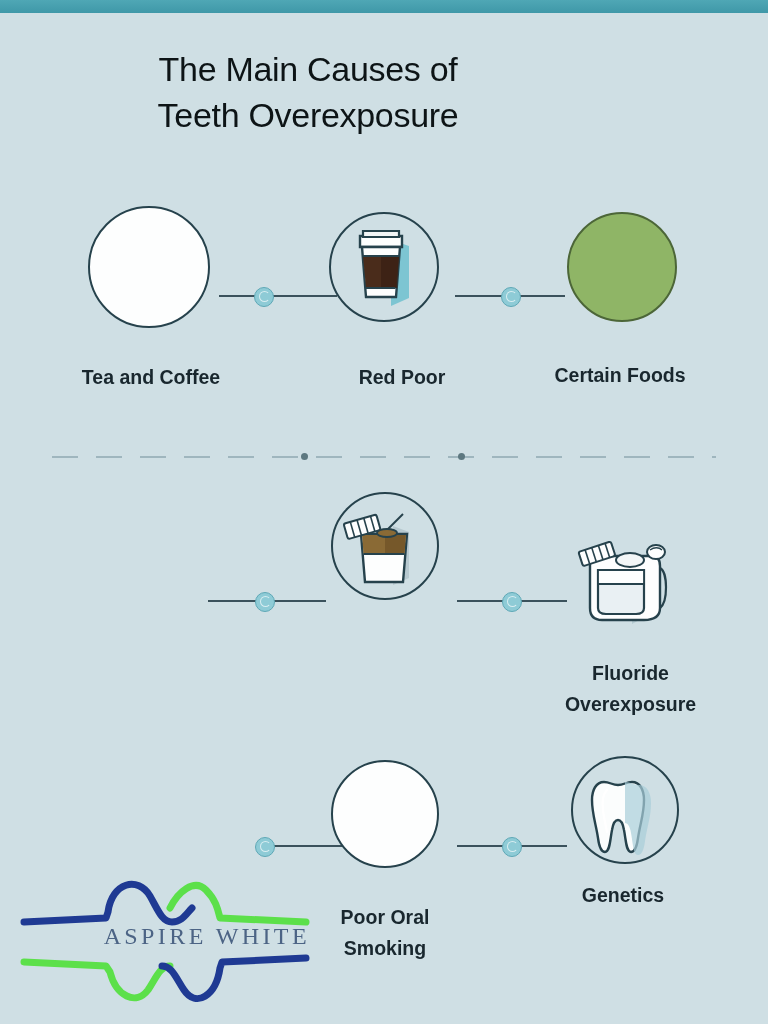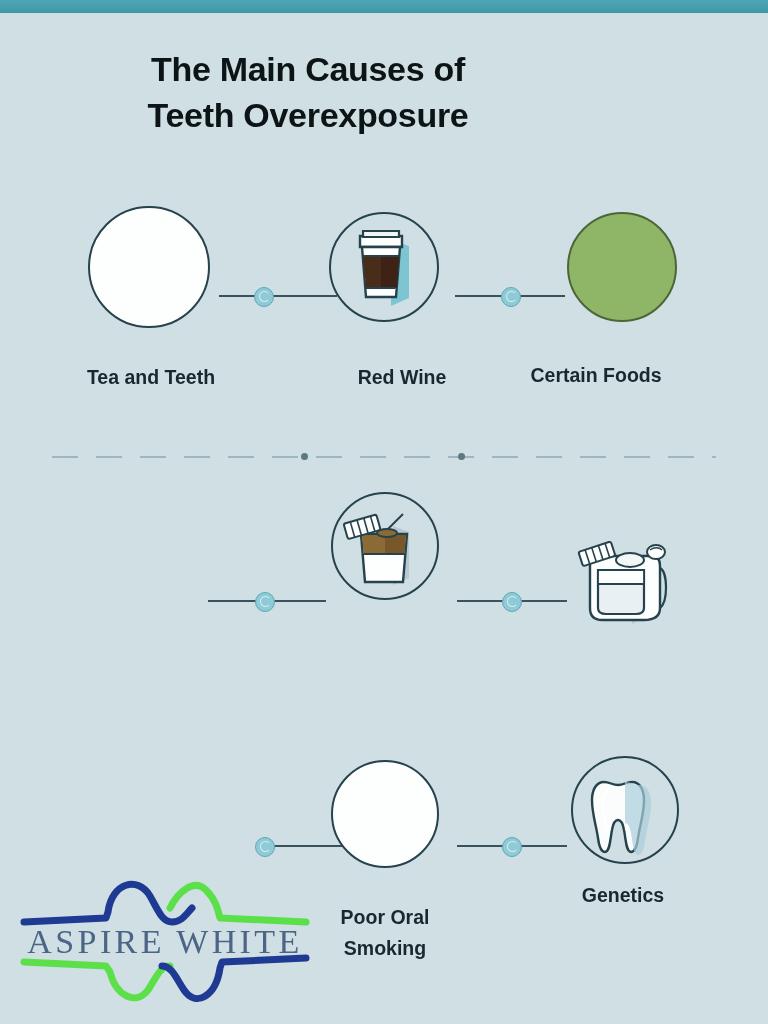--- a/index.html
+++ b/index.html
@@ -11,21 +11,21 @@
   }
   #stage{position:relative;width:768px;height:1024px;}
 
   .topbar{position:absolute;left:0;top:0;width:768px;height:13px;
     background:linear-gradient(180deg,#4fa7b5 0%,#3f98a8 100%);}
 
   .title{
     position:absolute;left:0;top:46px;width:616px;
     text-align:center;
     color:#0d1416;
-    font-size:34px;line-height:46px;font-weight:bold;
+    font-size:34px;line-height:46px;font-weight:normal;
     letter-spacing:-0.3px;
   }
   .title .l2{display:block;}
 
   
   .node{position:absolute;}
   .circle{position:absolute;border-radius:50%;}
   .circle.white{background:#fdfefe;border:2px solid #26424c;}
   .circle.green{background:#8fb566;border:2px solid #4c6638;}
   .circle.clear{background:transparent;border:2px solid #26424c;}
@@ -42,22 +42,22 @@
     border:1px solid rgba(255,255,255,.65);border-right-color:transparent;}
 
   
   .divider{position:absolute;left:52px;top:456px;width:664px;height:2px;
     background:repeating-linear-gradient(90deg,#9fb6be 0 26px,transparent 26px 44px);}
   .divDot{position:absolute;width:7px;height:7px;border-radius:50%;
     background:#5d7880;top:453px;}
 
   
   .logo{position:absolute;left:20px;top:866px;width:290px;height:148px;}
-  .logoText{position:absolute;left:0;top:57px;width:290px;text-align:center;
-    color:#4c6485;font-size:34px;letter-spacing:3.4px;font-family:"Liberation Serif",serif;}
+  .logoText{position:absolute;left:0;top:57px;width:290px;text-align:right;
+    color:#4c6485;font-size:24px;letter-spacing:3.4px;font-family:"Liberation Serif",serif;}
   svg{display:block;overflow:visible;}
 </style>
 </head>
 <body>
 
 <div id="stage">
 
   <div class="topbar"></div>
 
   <div class="title">
@@ -74,58 +74,58 @@
         <path d="M62 28 c-4 -5 4 -9 0 -14"></path>
       </g>
       <path d="M33 49 h50 v34 c0 9 -7 15 -16 15 h-18 c-9 0 -16 -6 -16 -15 z" fill="#5fb4c4" stroke="#26424c" stroke-width="2.6"></path>
       <path d="M33 49 h50 v9 h-50 z" fill="#fdfefe" stroke="#26424c" stroke-width="2.4"></path>
       <ellipse cx="58" cy="50" rx="25" ry="6.5" fill="#3c2a1c" stroke="#26424c" stroke-width="2.4"></ellipse>
       <path d="M83 57 c12 0 15 5 15 11 c0 7 -5 11 -15 11" fill="none" stroke="#26424c" stroke-width="2.6"></path>
       <path d="M86 62 c7 0 9 3 9 6 c0 4 -3 6 -9 6" fill="none" stroke="#5fb4c4" stroke-width="2"></path>
       <path d="M58 58 v40" stroke="#3e8e9d" stroke-width="1.6" opacity=".45"></path>
     </svg>
   </div>
-  <div class="label" style="left:21px;top:362px;width:260px;">Tea and Teeth</div>
+  <div class="label" style="left:21px;top:362px;width:260px;">Tea and Coffee</div>
 
   <div class="conn" style="left:219px;top:295px;width:118px;"></div>
   <div class="connDot" style="left:254px;top:287px;"></div>
 
   <div class="node" style="left:329px;top:212px;width:110px;height:110px;">
     <div class="circle clear" style="left:0;top:0;width:106px;height:106px;"></div>
     <svg width="110" height="110" viewBox="0 0 110 110">
       <path d="M62 28 l18 6 v52 l-18 8 z" fill="#6fc1cf" opacity=".85"></path>
       <path d="M31 24 h42 v11 h-42 z" fill="#fdfefe" stroke="#26424c" stroke-width="2.4"></path>
       <path d="M34 19 h36 v6 h-36 z" fill="#f2f5f6" stroke="#26424c" stroke-width="2.2"></path>
       <path d="M33 35 h38 l-4 50 h-30 z" fill="#fdfefe" stroke="#26424c" stroke-width="2.4"></path>
       <path d="M34 44 h36 l-3 32 h-30 z" fill="#4a2c1b"></path>
       <path d="M52 44 h18 l-2 32 h-16 z" fill="#3a2014" opacity=".8"></path>
       <path d="M34 44 h36" stroke="#26424c" stroke-width="2"></path>
       <path d="M36.5 76 h30" stroke="#26424c" stroke-width="2"></path>
       <path d="M33 35 h38" stroke="#26424c" stroke-width="2.2"></path>
     </svg>
   </div>
-  <div class="label" style="left:292px;top:362px;width:220px;">Red Wine</div>
+  <div class="label" style="left:292px;top:362px;width:220px;">Red Poor</div>
 
   <div class="conn" style="left:455px;top:295px;width:110px;"></div>
   <div class="connDot" style="left:501px;top:287px;"></div>
 
   <div class="node" style="left:567px;top:212px;width:110px;height:110px;">
     <div class="circle green" style="left:0;top:0;width:106px;height:106px;"></div>
     <svg width="110" height="110" viewBox="0 0 110 110">
       <g fill="none" stroke="#3f5a32" stroke-width="2.2" stroke-linecap="round">
         <path d="M46 30 c-4 -5 4 -9 0 -14"></path>
         <path d="M55 28 c-4 -5 4 -9 0 -14"></path>
       </g>
       <path d="M30 41 h48 l-5 45 h-38 z" fill="#fdfefe" stroke="#26424c" stroke-width="2.4"></path>
       <ellipse cx="54" cy="42" rx="24" ry="6" fill="#3c2a1c" stroke="#26424c" stroke-width="2.2"></ellipse>
       <path d="M32 63 h44" stroke="#26424c" stroke-width="2"></path>
       <path d="M78 48 c11 0 14 5 14 11 c0 7 -5 11 -14 11" fill="none" stroke="#26424c" stroke-width="2.4"></path>
     </svg>
   </div>
-  <div class="label" style="left:486px;top:360px;width:220px;">Certain Foods</div>
+  <div class="label" style="left:510px;top:360px;width:220px;">Certain Foods</div>
 
   <div class="divider"></div>
   <div class="divDot" style="left:301px;"></div>
   <div class="divDot" style="left:458px;"></div>
 
 
   <div class="conn" style="left:208px;top:600px;width:118px;"></div>
   <div class="connDot" style="left:255px;top:592px;"></div>
 
   <div class="node" style="left:331px;top:492px;width:108px;height:108px;">
@@ -168,20 +168,24 @@
         <g stroke="#26424c" stroke-width="1.6">
           <path d="M15 14 v15"></path>
             <path d="M22 14 v15"></path>
             <path d="M29 14 v15"></path>
             <path d="M36 14 v15"></path>
         </g>
       </g>
       <path d="M88 36 c8 4 8 34 0 40" fill="none" stroke="#26424c" stroke-width="2.2"></path>
     </svg>
   </div>
+  <div class="label" style="left:513px;top:658px;width:235px;">
+    <span>Fluoride</span><br>
+    <span>Overexposure</span>
+  </div>
 
   <div class="conn" style="left:273px;top:845px;width:70px;"></div>
   <div class="connDot" style="left:255px;top:837px;"></div>
 
   <div class="node" style="left:331px;top:760px;width:108px;height:108px;">
     <div class="circle white" style="left:0;top:0;width:104px;height:104px;"></div>
     <svg width="108" height="108" viewBox="0 0 108 108">
       <path d="M33 26 c-8 0 -12 8 -12 18 c0 14 4 24 6 38 c1 8 3 14 7 14 c5 0 5 -12 7 -22
                c1 -6 3 -10 6 -10 c3 0 5 4 6 10 c2 10 2 22 7 22 c4 0 6 -6 7 -14 c2 -14 6 -24 6 -38
                c0 -10 -4 -18 -12 -18 c-6 0 -8 3 -14 3 c-6 0 -8 -3 -14 -3 z" fill="#fbfdfd" stroke="#26424c" stroke-width="2.4" stroke-linejoin="round"></path>

